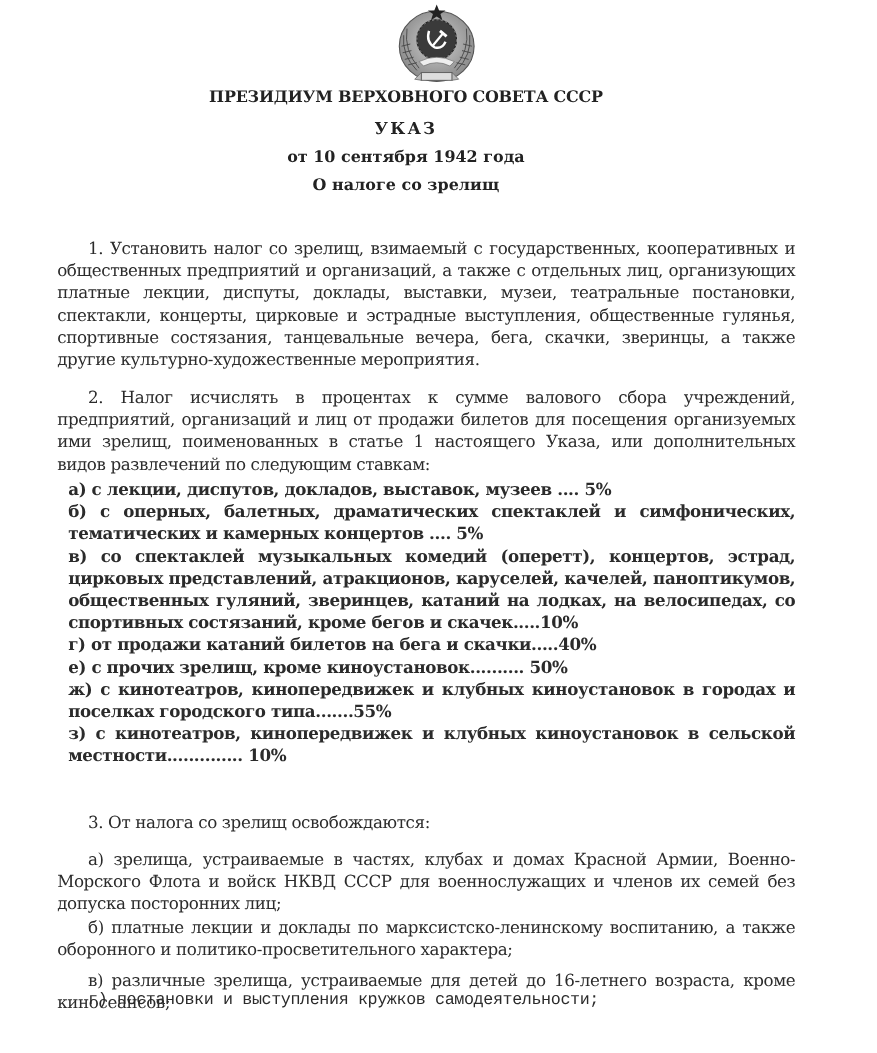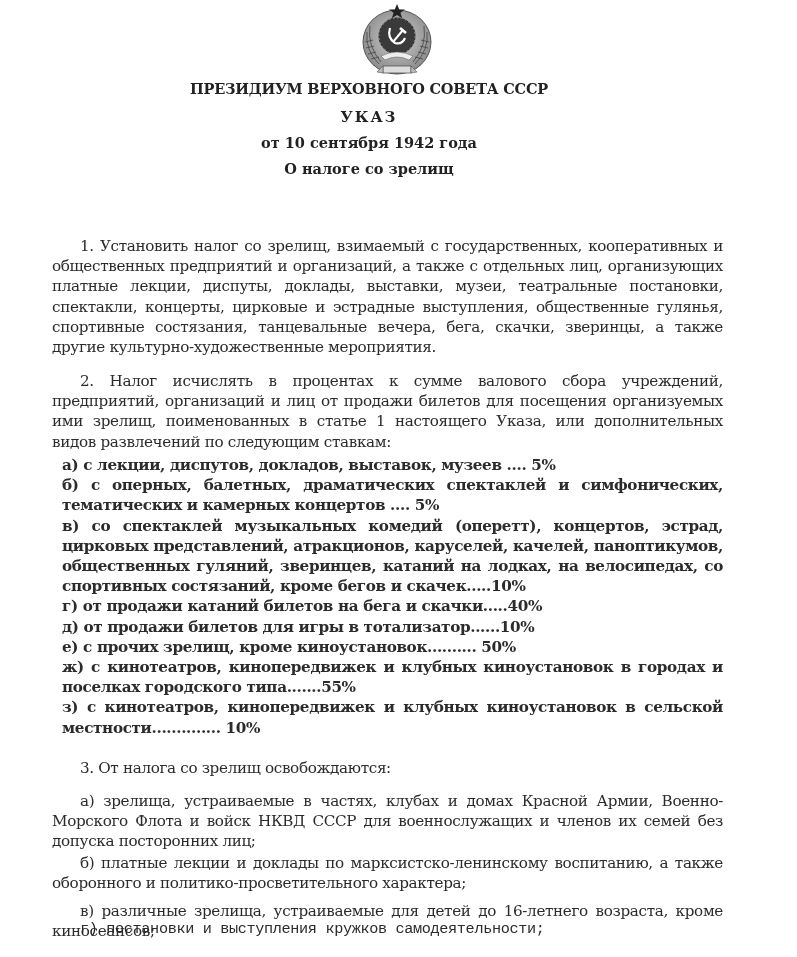--- a/index.html
+++ b/index.html
@@ -6,21 +6,21 @@
   body { width: 797px; height: 957px; overflow: hidden; position: relative; color: #2b2b2b;
          font-family: "DejaVu Serif", "Liberation Serif", serif; }
   .emblem { position: absolute; left: 343px; top: 2px; width: 108px; height: 74px; }
   .hdr { position: absolute; left: 0; width: 738px; text-align: center; font-weight: bold;
          font-family: "DejaVu Serif", serif; color: #222; }
   .h1 { top: 80px; font-size: 14.5px; letter-spacing: -0.2px; }
   .h2 { top: 108px; font-size: 15px; letter-spacing: 2px; }
   .h3 { top: 134px; font-size: 14.5px; }
   .h4 { top: 160px; font-size: 14.5px; }
   .body { position: absolute; left: 52px; width: 671px; font-size: 15.2px; line-height: 20.2px;
-          text-align: justify; font-family: "DejaVu Serif", serif; letter-spacing: -0.35px; margin-top: 20px; }
+          text-align: justify; font-family: "DejaVu Serif", serif; letter-spacing: -0.35px; }
   .body p { margin: 0; }
   .ind { text-indent: 28px; }
   .sub { padding-left: 10px; font-weight: bold; }
   .p1 { top: 216px; }
   .p2 { top: 351px; }
   .rates { top: 435px; left: 52px; }
   .rates p { margin: 0 0 0 0; }
   .p3 { top: 738px; }
   .ex { position: absolute; left: 52px; width: 671px; }
   .exa { top: 771px; }
@@ -83,21 +83,20 @@
 
 <div class="body p2">
   <p class="ind">2. Налог исчислять в процентах к сумме валового сбора учреждений, предприятий, организаций и лиц от продажи билетов для посещения организуемых ими зрелищ, поименованных в статье 1 настоящего Указа, или дополнительных видов развлечений по следующим ставкам:</p>
 </div>
 
 <div class="body rates">
   <p class="sub">а) с лекции, диспутов, докладов, выставок, музеев .... 5%</p>
   <p class="sub">б) с оперных, балетных, драматических спектаклей и симфонических, тематических и камерных концертов .... 5%</p>
   <p class="sub">в) со спектаклей музыкальных комедий (оперетт), концертов, эстрад, цирковых представлений, атракционов, каруселей, качелей, паноптикумов, общественных гуляний, зверинцев, катаний на лодках, на велосипедах, со спортивных состязаний, кроме бегов и скачек.....10%</p>
   <p class="sub">г) от продажи катаний билетов на бега и скачки.....40%</p>
-  <p class="sub">д) от продажи билетов для игры в тотализатор......10%</p>
   <p class="sub">е) с прочих зрелищ, кроме киноустановок.......... 50%</p>
   <p class="sub">ж) с кинотеатров, кинопередвижек и клубных киноустановок в городах и поселках городского типа.......55%</p>
   <p class="sub">з) с кинотеатров, кинопередвижек и клубных киноустановок в сельской местности.............. 10%</p>
 </div>
 
 <div class="body p3">
   <p class="ind">3. От налога со зрелищ освобождаются:</p>
 </div>
 
 <div class="body ex exa">

